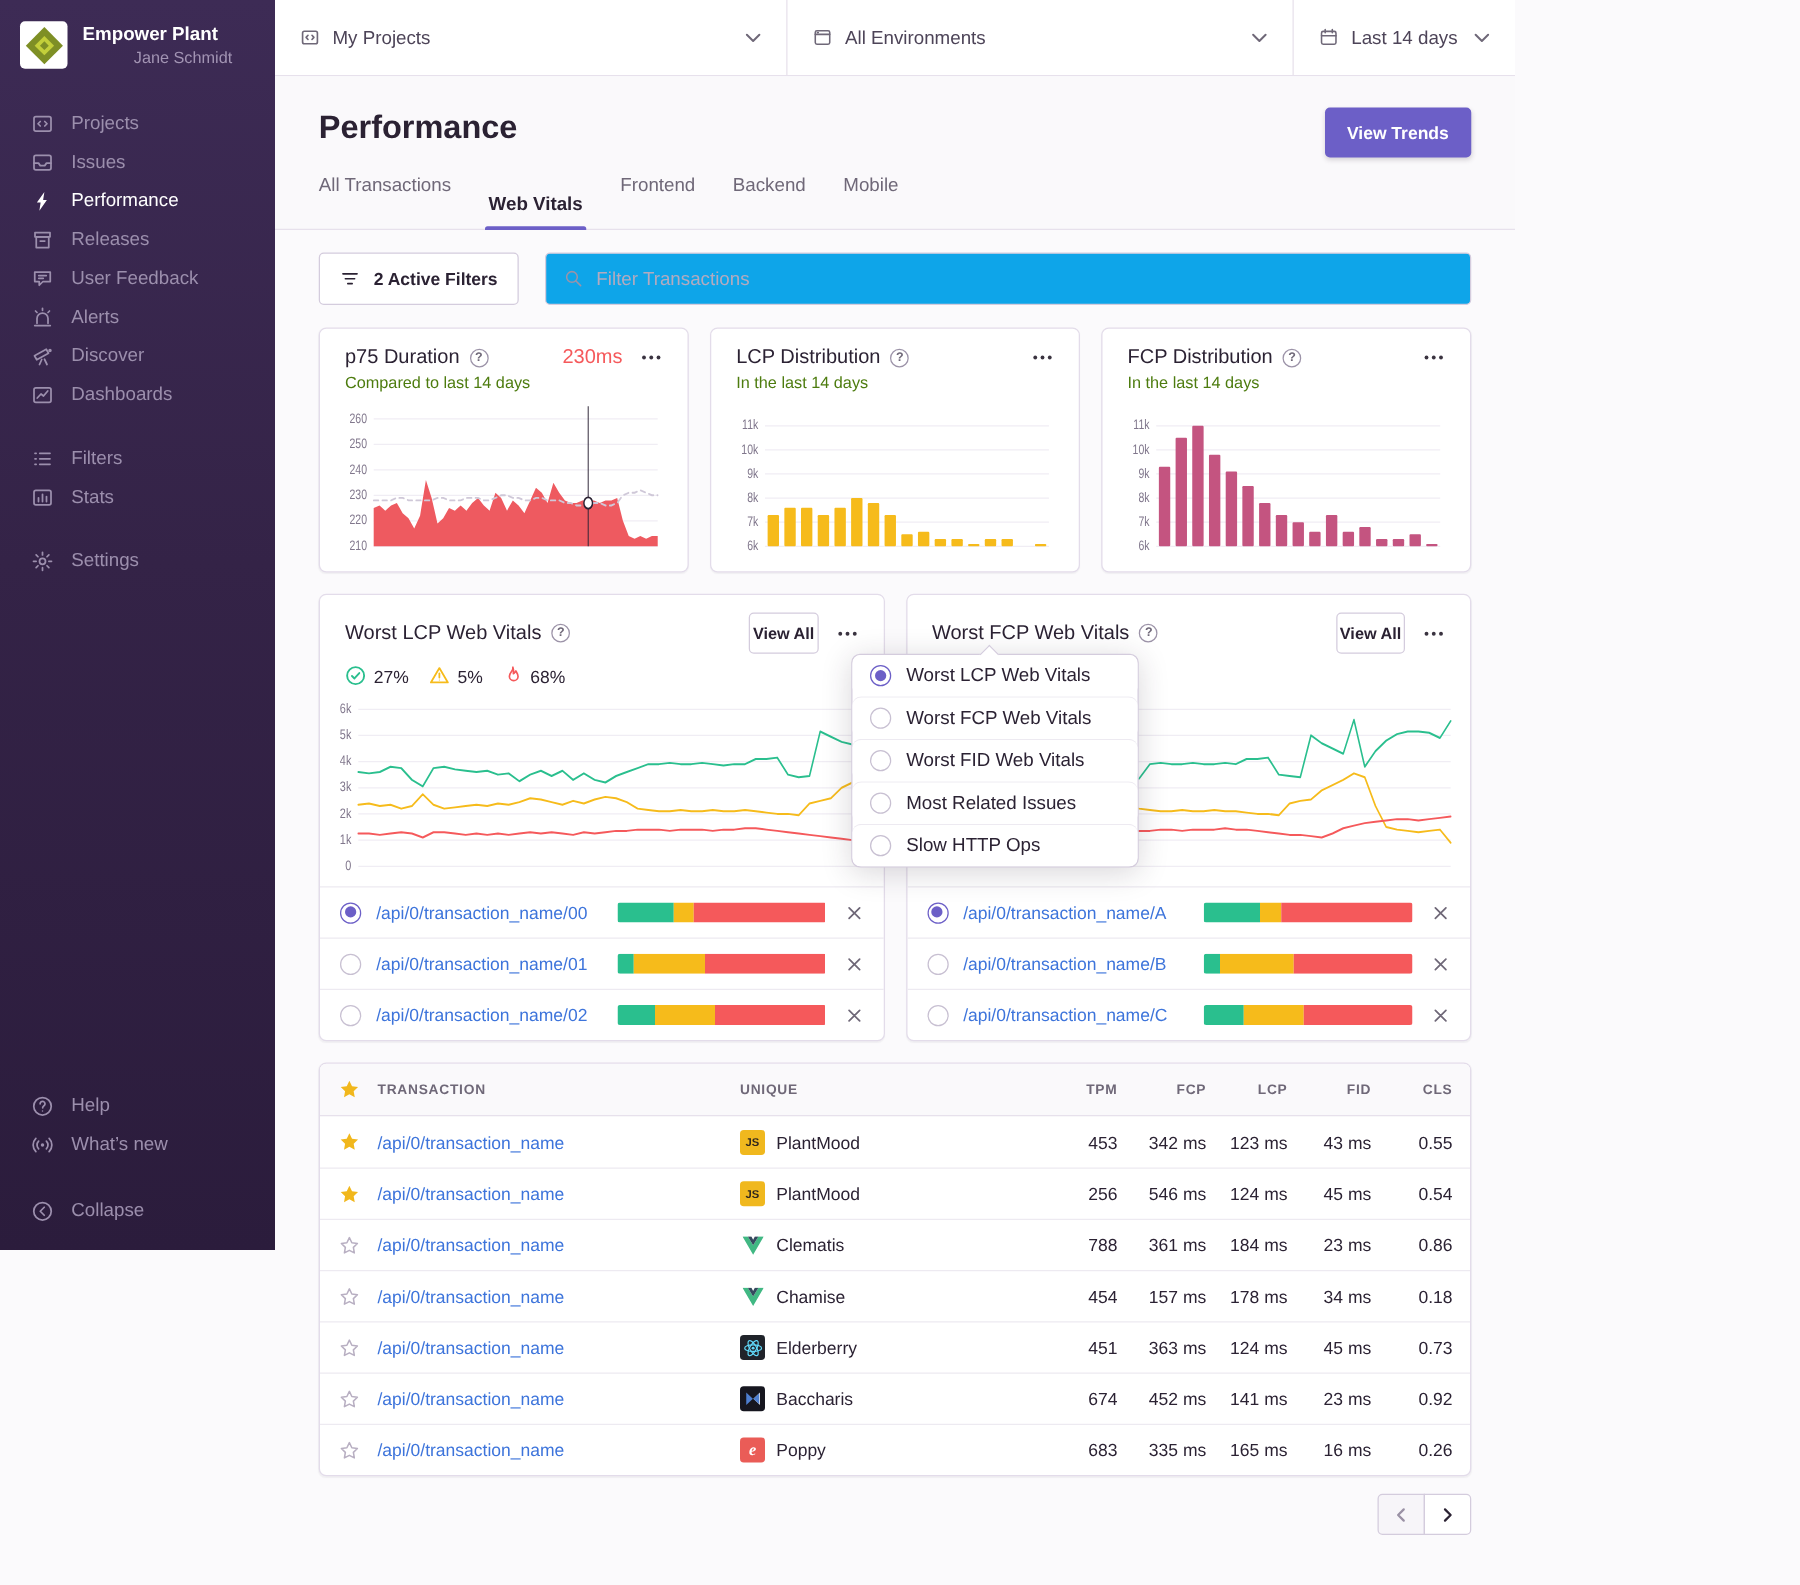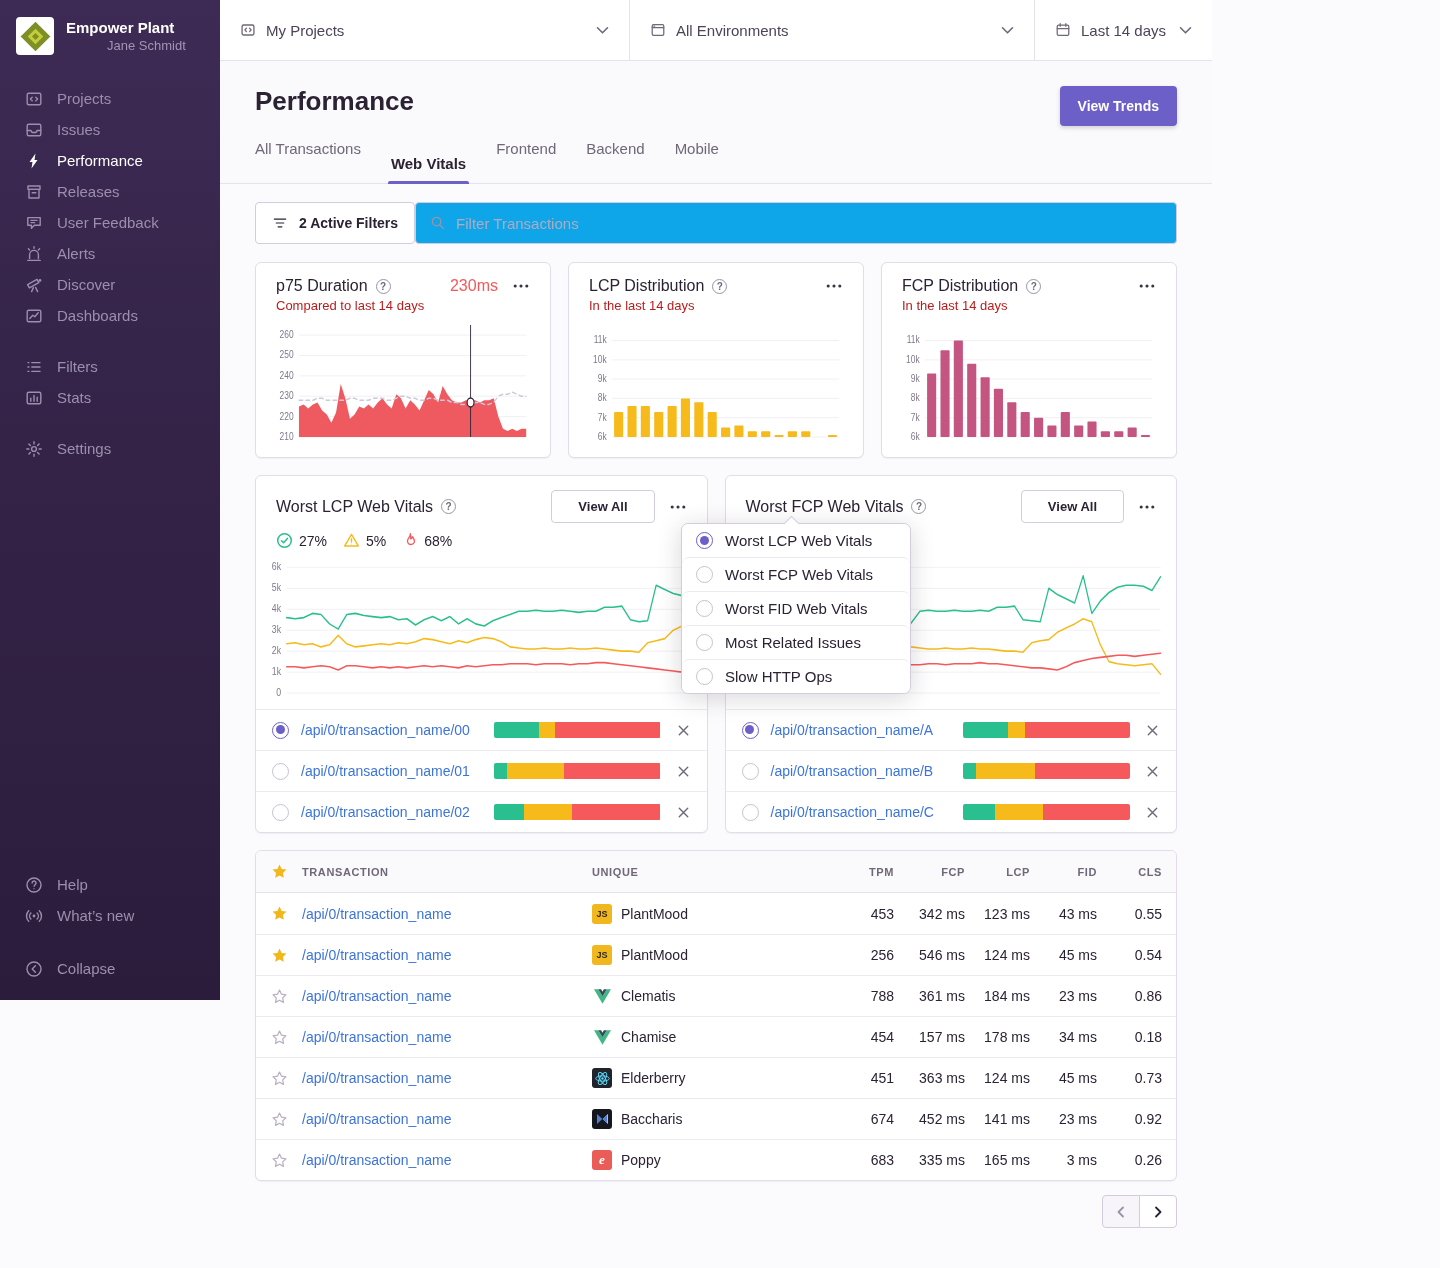--- a/index.html
+++ b/index.html
@@ -36,39 +36,39 @@
   .tb-1 { width:410px; } .tb-2 { width:405px; } .tb-3 { flex:1; border-right:none; }
   .page-head { background:#FAF9FB; padding:25px 35px 0; border-bottom:1px solid #E7E1EC; }
   .ph-row { display:flex; justify-content:space-between; align-items:flex-start; }
   h1 { font-size:26px; font-weight:600; color:#2B2233; }
   .btn-primary { background:#6C5FC7; color:#fff; border:none; border-radius:4px; padding:12px 18px; font-size:14px; font-weight:700; font-family:inherit; box-shadow:0 2px 4px rgba(43,34,51,.18); cursor:pointer; }
   .tabs { display:flex; gap:30px; margin-top:14px; }
   .tab { padding-bottom:11px; font-size:15px; color:#6F6878; cursor:pointer; position:relative; }
   .tab.active { color:#2B2233; font-weight:600;margin-top:15px; }
   .tab.active::after { content:''; position:absolute; left:-3px; right:-3px; bottom:-1px; height:3px; background:#6C5FC7; border-radius:2px 2px 0 0; }
   .content { padding:18px 35px 0; }
-  .filter-row { display:flex; gap:0; }
+  .filter-row { display:flex; gap:21px; }
   .btn-filter { display:flex; align-items:center; gap:11px; background:#fff; border:1px solid #D4CCDD; border-radius:4px; padding:0 16px; height:42px; font-size:14px; font-weight:700; color:#2B2233; cursor:pointer; font-family:inherit; }
   .search { flex:1; display:flex; align-items:center; gap:10px; background:#0ea5e9; border:1px solid #D4CCDD; border-radius:4px; padding:0 14px; height:42px; color:#9C93A8; }
   .search input { border:none; outline:none; flex:1; font-size:15px; font-family:inherit; color:#2B2233; background:transparent; }
   input::placeholder { color:#B3AABF; }
   .grid3 { display:grid; grid-template-columns:repeat(3,1fr); gap:17px; margin-top:18px; }
   .grid2 { display:grid; grid-template-columns:1fr 1fr; gap:17px; margin-top:17px; }
   .card { background:#fff; border:1px solid #E3DCEA; border-radius:6px; box-shadow:0 1px 1px rgba(43,34,51,.05); }
   .card.pad { padding:14px 20px 12px; }
   .c-head { display:flex; align-items:center; }
   .c-title { font-size:16px; font-weight:500; color:#2B2233; display:flex; align-items:center; gap:8px; }
   .help { width:15px; height:15px; border-radius:50%; border:1px solid #9C93A8; color:#6F6878; font-size:10px; font-weight:700; display:flex; align-items:center; justify-content:center; cursor:pointer; flex:none; }
   .c-val { margin-left:auto; color:#F5595B; font-size:16px; font-weight:500; }
   .dots { color:#3A3340; margin-left:14px; cursor:pointer; display:flex; }
   .c-head .dots.solo { margin-left:auto; }
-  .c-sub { font-size:13px; color:#b91c1c; margin-top:3px; }
+  .c-sub { font-size:13px; color:#4d7c0f; margin-top:3px; }
   .chart { margin-top:10px; }
   .w-head { display:flex; align-items:center; padding:14px 20px 0; }
-  .btn-viewall { margin-left:auto; background:#fff; border:1px solid #D4CCDD; border-radius:4px; padding:8px 26px; font-size:13px; font-weight:700; color:#2B2233; cursor:pointer; font-family:inherit; }
+  .btn-viewall { margin-left:auto; background:#fff; border:1px solid #D4CCDD; border-radius:4px; padding:8px 2px; font-size:13px; font-weight:700; color:#2B2233; cursor:pointer; font-family:inherit; }
   .w-stats { display:flex; gap:16px; padding:9px 20px 0; align-items:center; min-height:25px; }
   .w-stats.offset { padding-left:68px; }
   .w-stat { display:flex; gap:6px; align-items:center; font-size:14px; color:#2B2233; }
   .w-chart { padding:4px 12px 8px 10px; }
   .vital-row { display:flex; align-items:center; gap:12px; height:41px; border-top:1px solid #EDEAF1; padding:0 16px; }
   .vital-link { color:#3D74DB; font-size:14px; text-decoration:none; cursor:pointer; }
   .seg-bar { margin-left:auto; width:167px; height:16px; display:flex; border-radius:2px; overflow:hidden; }
   .seg-bar span { height:100%; }
   .x-btn { color:#6F6878; cursor:pointer; display:flex; margin-left:3px; }
   .radio { width:17px; height:17px; border-radius:50%; border:1.5px solid #C8C0D2; background:#fff; flex:none; cursor:pointer; }
@@ -938,21 +938,21 @@
               </svg>
             </span>
     <a class="vital-link">/api/0/transaction_name</a>
     <span class="c-proj">
               <span class="plat ember">e</span>
               <span>Poppy</span>
             </span>
     <span class="c-right">683</span>
     <span class="c-right">335 ms</span>
     <span class="c-right">165 ms</span>
-    <span class="c-right">3 ms</span>
+    <span class="c-right">16 ms</span>
     <span class="c-right">0.26</span>
     <span class="c-users">78<span style="display:flex">
                 <svg width="15" height="16" viewBox="0 0 18 18" fill="none" stroke="#3A3340" stroke-width="1.4" stroke-linecap="round">
                   <circle cx="9" cy="5.6" r="2.7"></circle>
                   <path d="M4.2 15.4c.5-3.3 2.3-5 4.8-5s4.3 1.7 4.8 5z"></path>
                 </svg>
               </span></span>
     <span class="c-misery">
               <span class="mis"></span>
               <span class="mis"></span>

